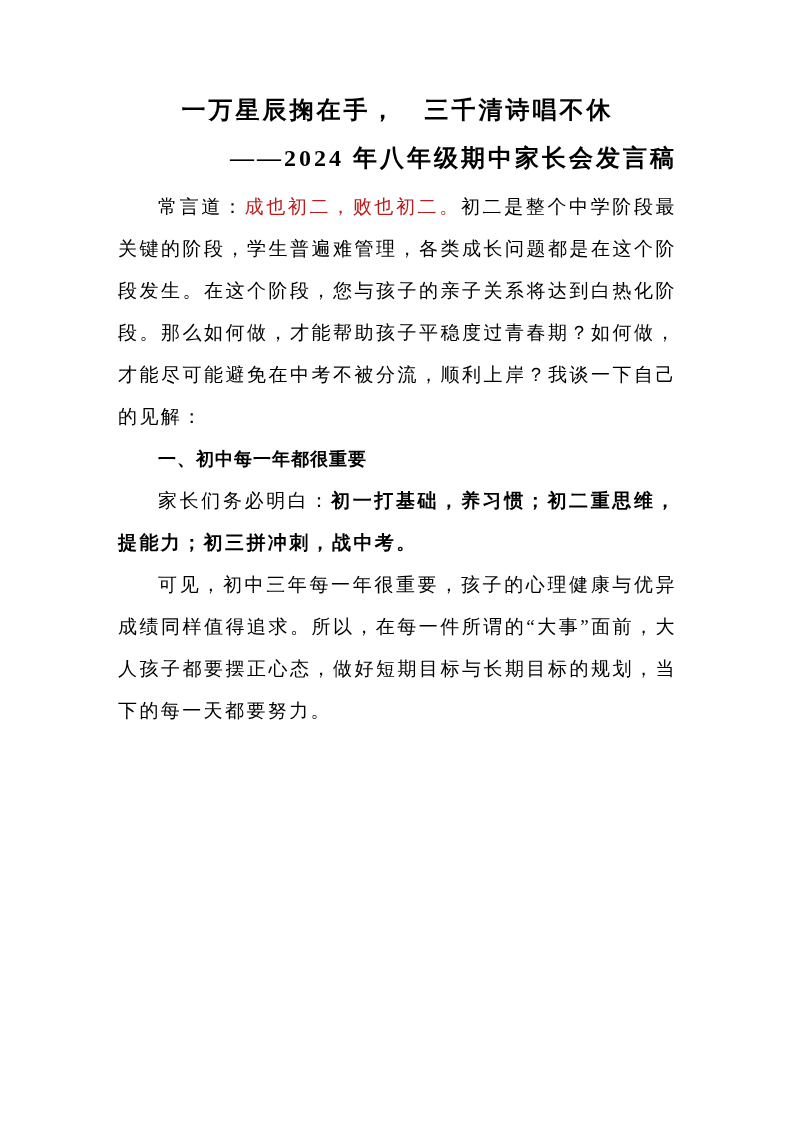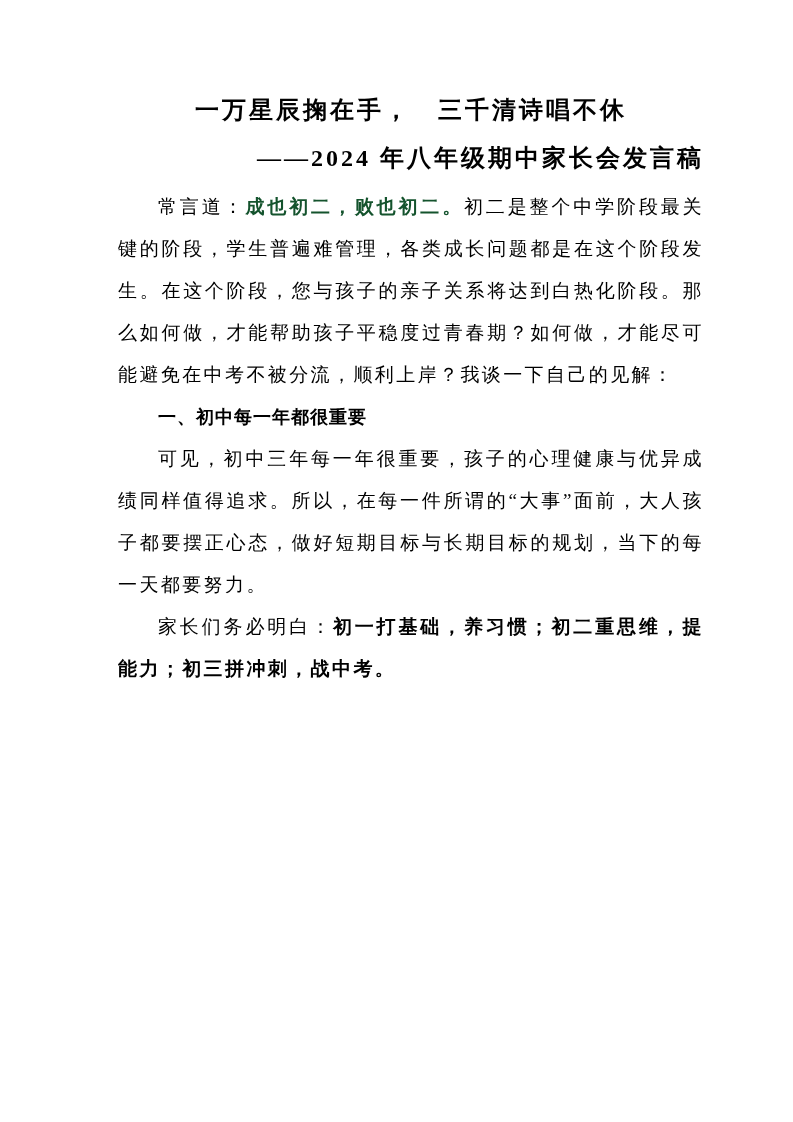--- a/index.html
+++ b/index.html
@@ -11,21 +11,21 @@
     width: 793px;
     height: 1122px;
     overflow: hidden;
     color: #000000;
   }
   .doc-page {
     box-sizing: border-box;
     width: 793px;
     height: 1122px;
     background: #ffffff;
-    padding: 90px 89px 0 118px;
+    padding: 90px 116px 0 118px;
   }
   .doc-title {
     font-family: "Liberation Serif", "DejaVu Serif", serif;
     font-weight: bold;
     font-size: 24px;
     line-height: 40px;
     letter-spacing: 3px;
     text-align: center;
     white-space: nowrap;
   }
@@ -56,22 +56,22 @@
   }
   .section-heading {
     margin: 0;
     text-indent: 40px;
     font-family: "Liberation Sans", "DejaVu Sans", sans-serif;
     font-weight: bold;
     font-size: 18px;
     letter-spacing: 1px;
   }
   .red-bold {
-    color: #14532d;
-    font-weight: bold;
+    color: #b91c1c;
+    font-weight: normal;
   }
   .bold {
     font-weight: bold;
   }
 </style>
 </head>
 <body>
 
 <div class="doc-page">
 
@@ -84,21 +84,21 @@
 
 
     <p class="para">
       <span>常言道：</span><span class="red-bold">成也初二，败也初二。</span><span>初二是整个中学阶段最关键的阶段，学生普遍难管理，各类成长问题都是在这个阶段发生。在这个阶段，您与孩子的亲子关系将达到白热化阶段。那么如何做，才能帮助孩子平稳度过青春期？如何做，才能尽可能避免在中考不被分流，顺利上岸？我谈一下自己的见解：</span>
     </p>
 
     <p class="section-heading">一、初中每一年都很重要</p>
 
 
     <p class="para">
-      <span>可见，初中三年每一年很重要，孩子的心理健康与优异成绩同样值得追求。所以，在每一件所谓的“大事”面前，大人孩子都要摆正心态，做好短期目标与长期目标的规划，当下的每一天都要努力。</span>
+      <span>家长们务必明白：</span><span class="bold">初一打基础，养习惯；初二重思维，提能力；初三拼冲刺，战中考。</span>
     </p>
 
     <p class="para">
-      <span>家长们务必明白：</span><span class="bold">初一打基础，养习惯；初二重思维，提能力；初三拼冲刺，战中考。</span>
+      <span>可见，初中三年每一年很重要，孩子的心理健康与优异成绩同样值得追求。所以，在每一件所谓的“大事”面前，大人孩子都要摆正心态，做好短期目标与长期目标的规划，当下的每一天都要努力。</span>
     </p>
 
   </div>
 </div>
 
 </body></html>

